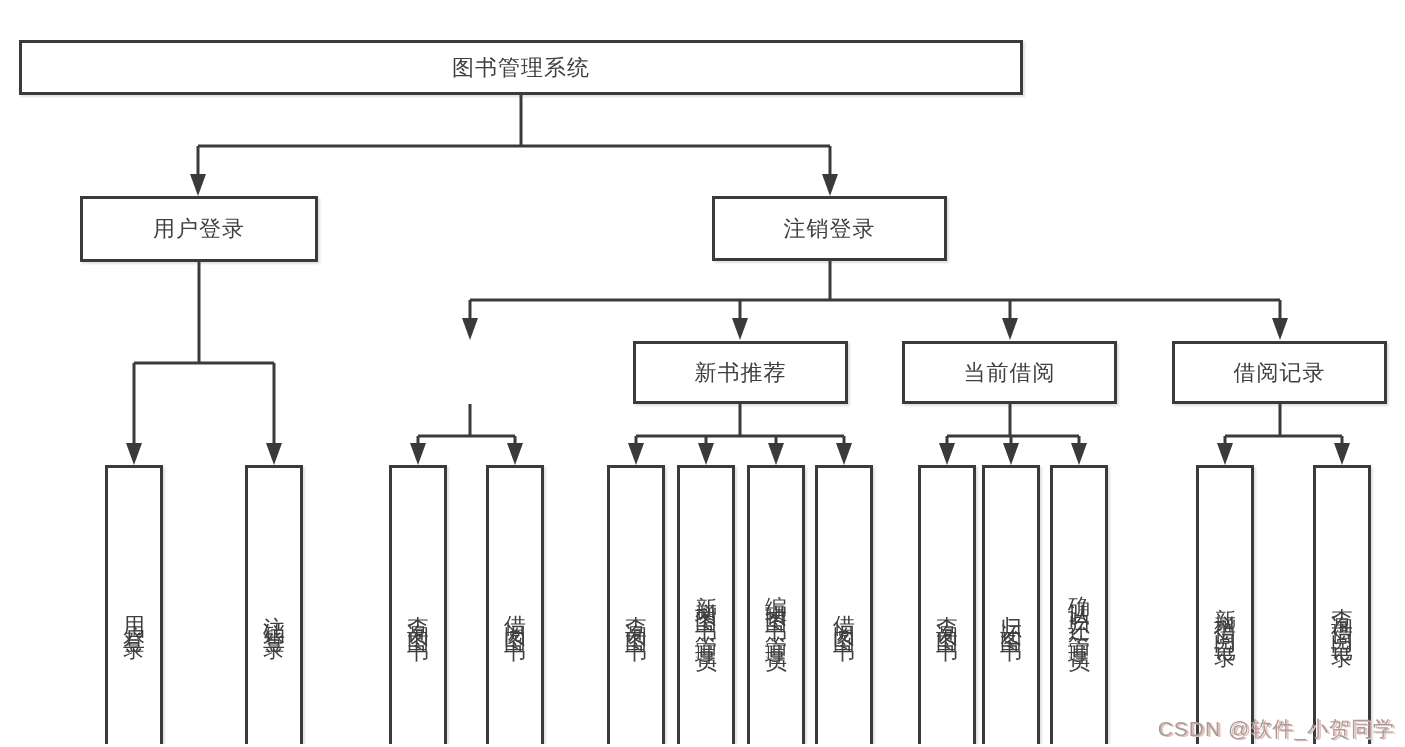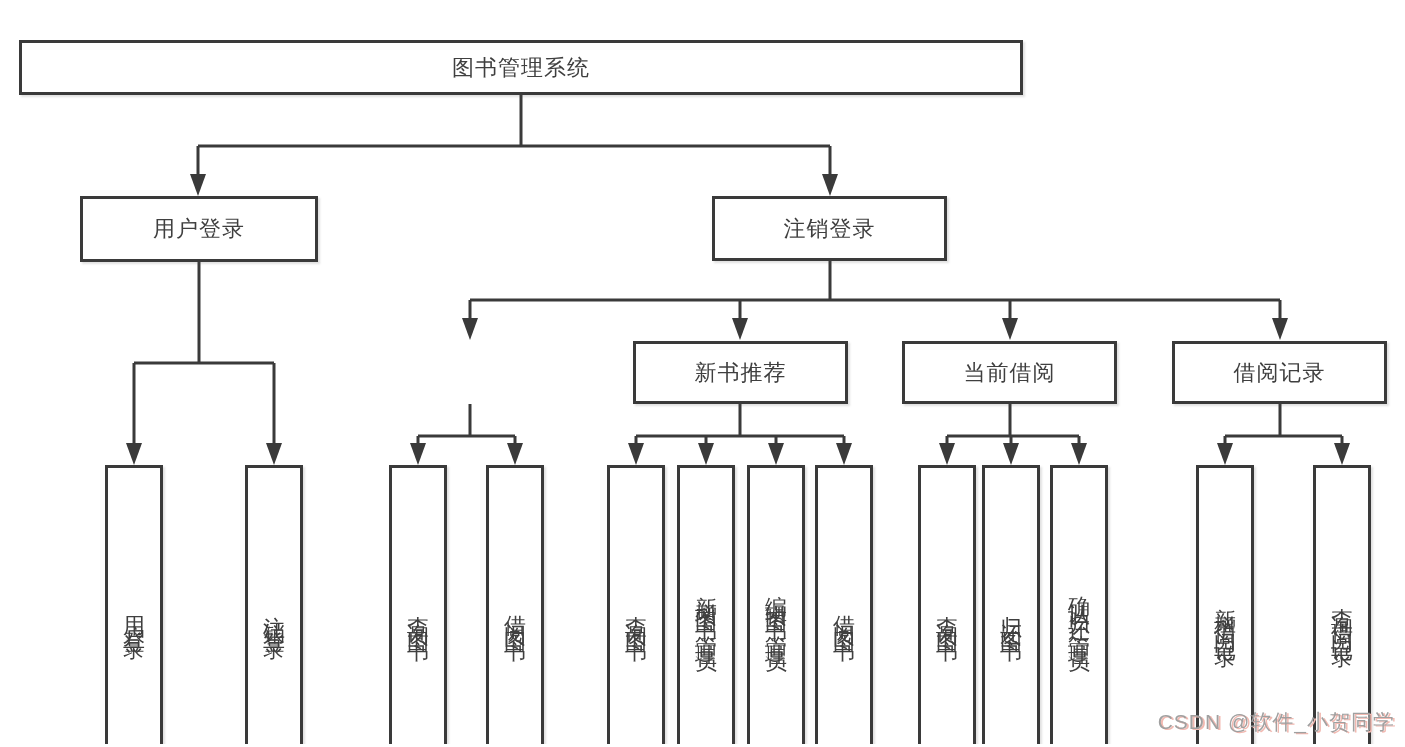--- a/index.html
+++ b/index.html
@@ -43,21 +43,21 @@
   .leaf .vtext {
     writing-mode: vertical-rl;
     text-orientation: mixed;
     line-height: 1;
     letter-spacing: 8px;
     font-size: 22px;
   }
   .watermark {
     position: absolute;
     right: 10px;
-    bottom: 8px;
+    bottom: 1px;
     font-size: 21px;
     color: var(--watermark);
     text-shadow: 2px 1px 0 var(--watermark-shadow);
     letter-spacing: 1px;
   }
 </style>
 </head>
 <body>
 
 <div class="stage">

